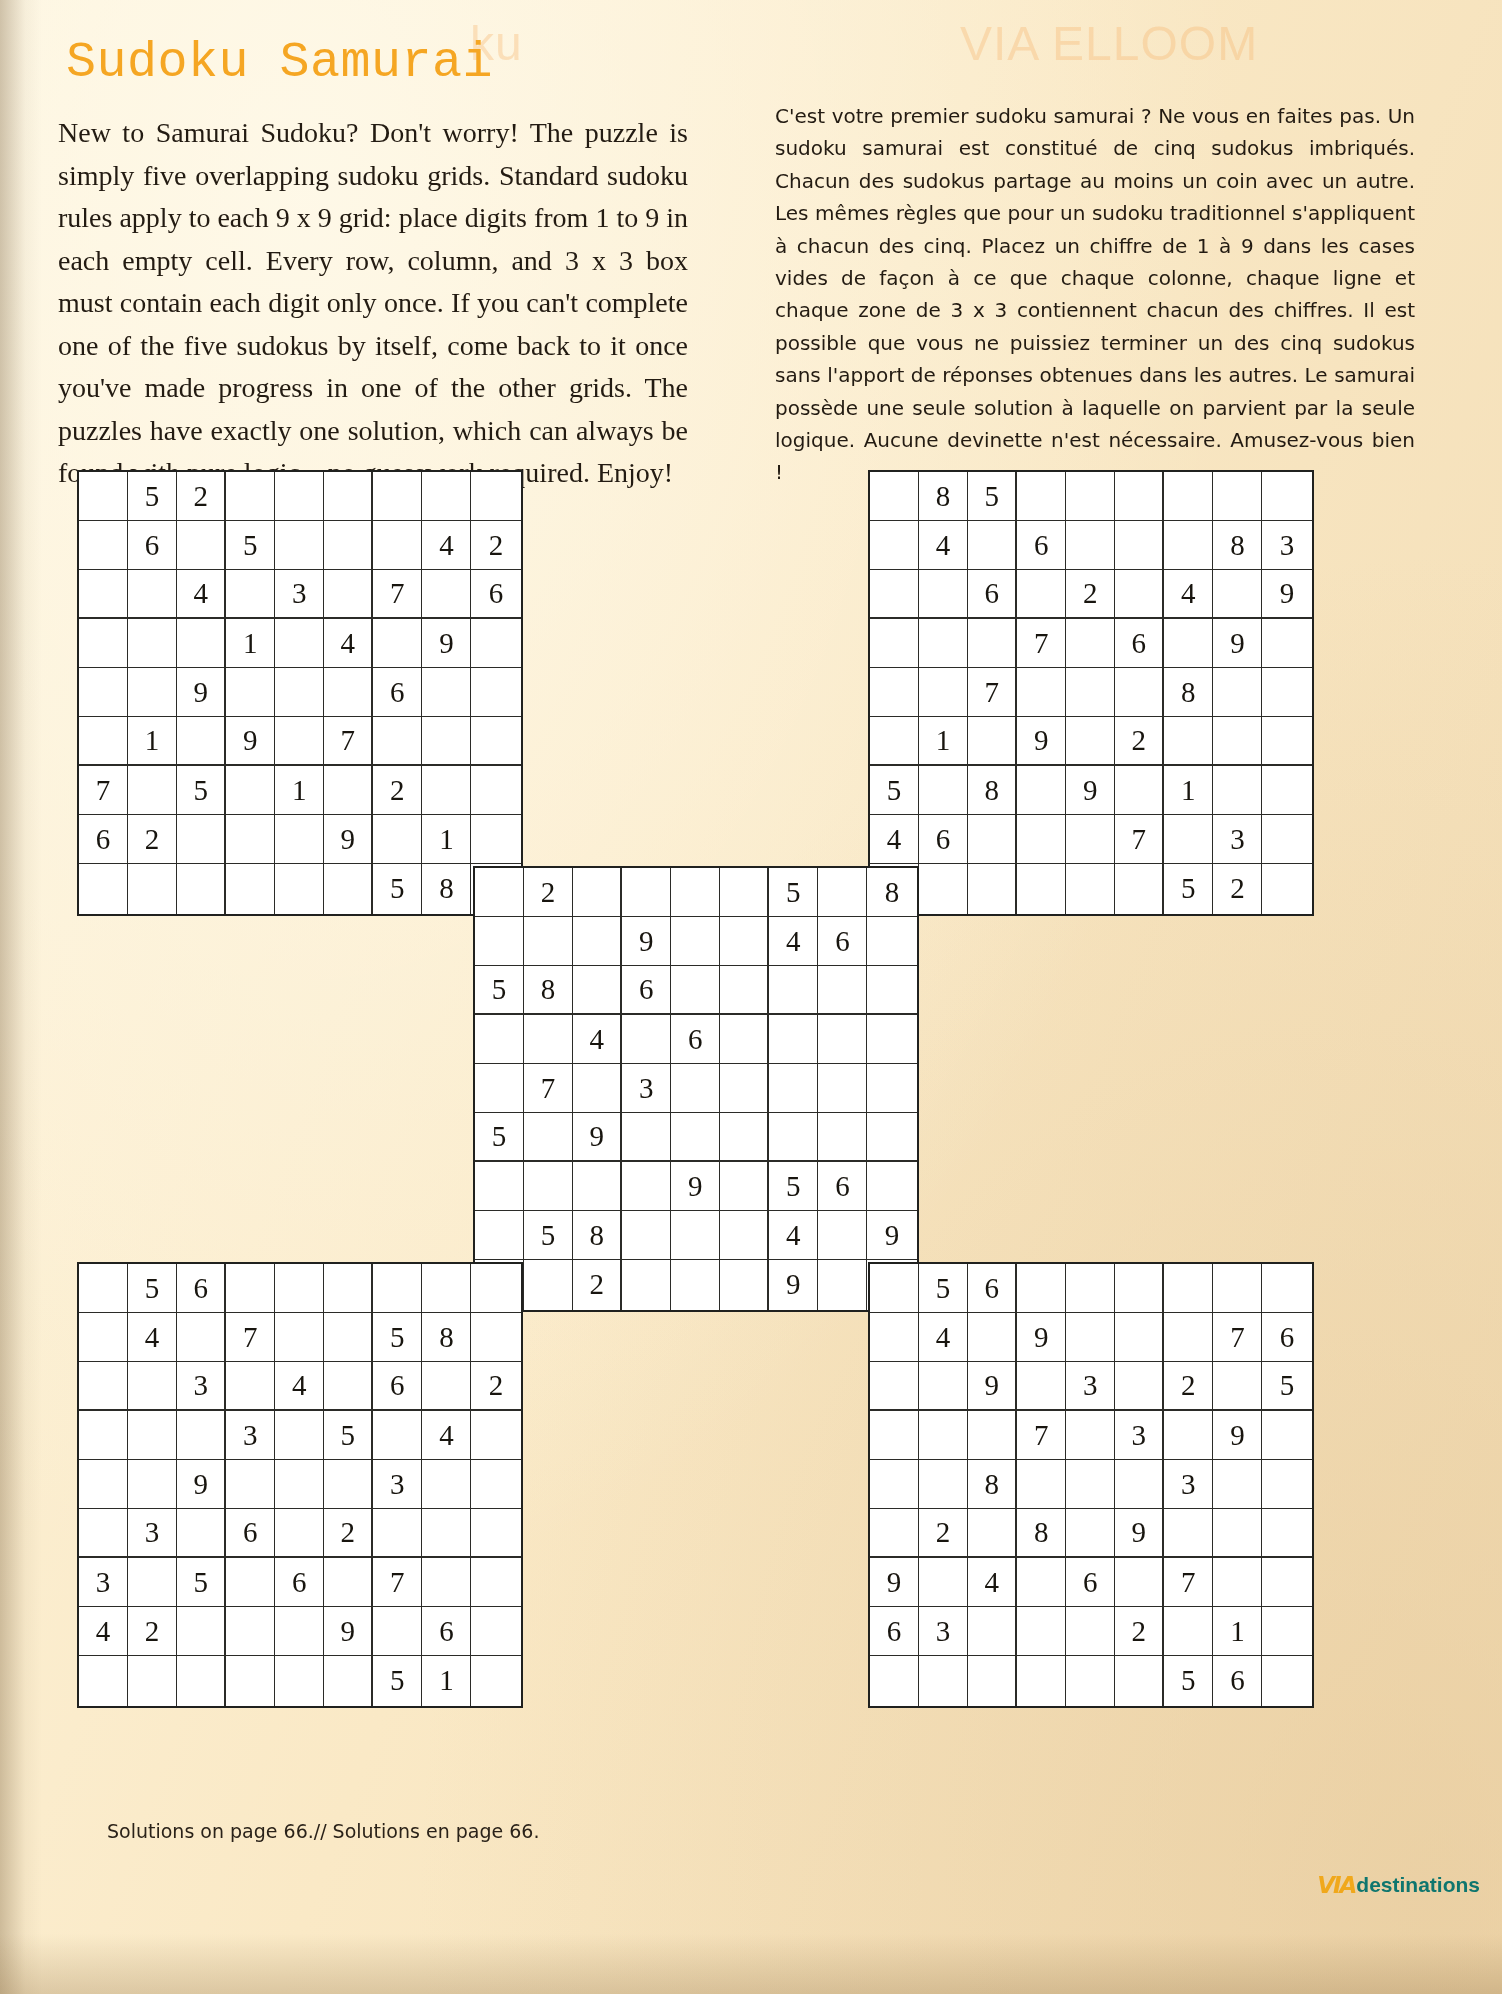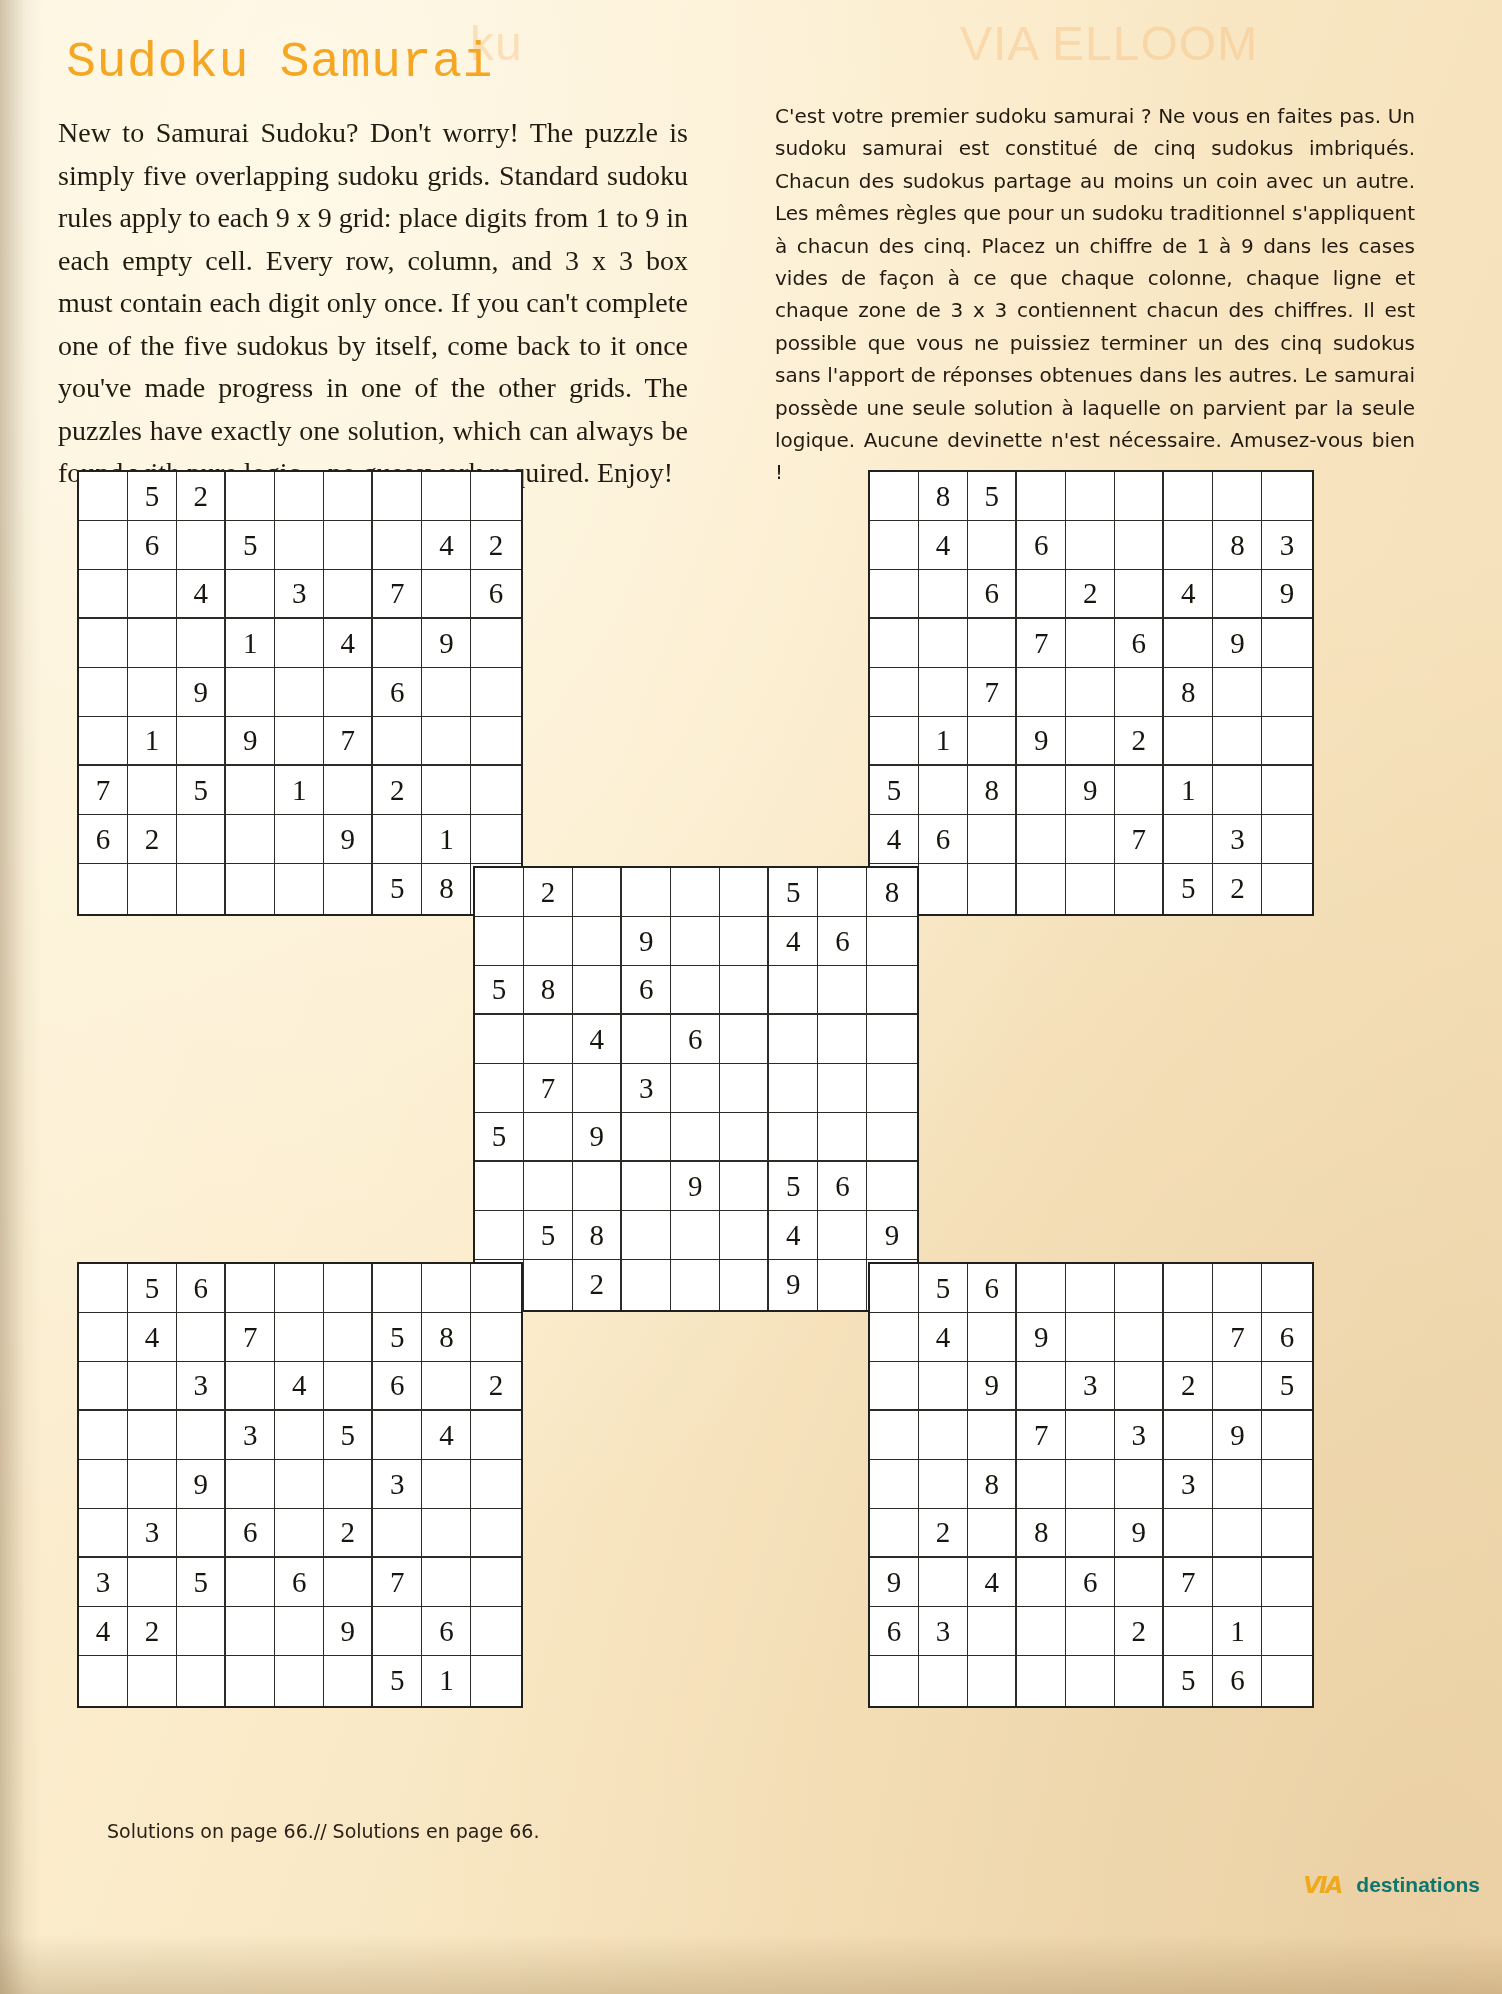--- a/index.html
+++ b/index.html
@@ -134,21 +134,21 @@
     font-size: 19px;
     color: #2a2219;
     margin-left: 7px;
   }
   .brand {
     position: absolute;
     right: 22px;
     top: 1872px;
     display: flex;
     align-items: center;
-    gap: 15px;
+    gap: 1px;
   }
   .brand-mark {
     font-family: "DejaVu Sans", sans-serif;
     font-weight: bold;
     font-style: italic;
     font-size: 23px;
     color: #f0a81c;
     letter-spacing: -2px;
   }
   .brand-name {

